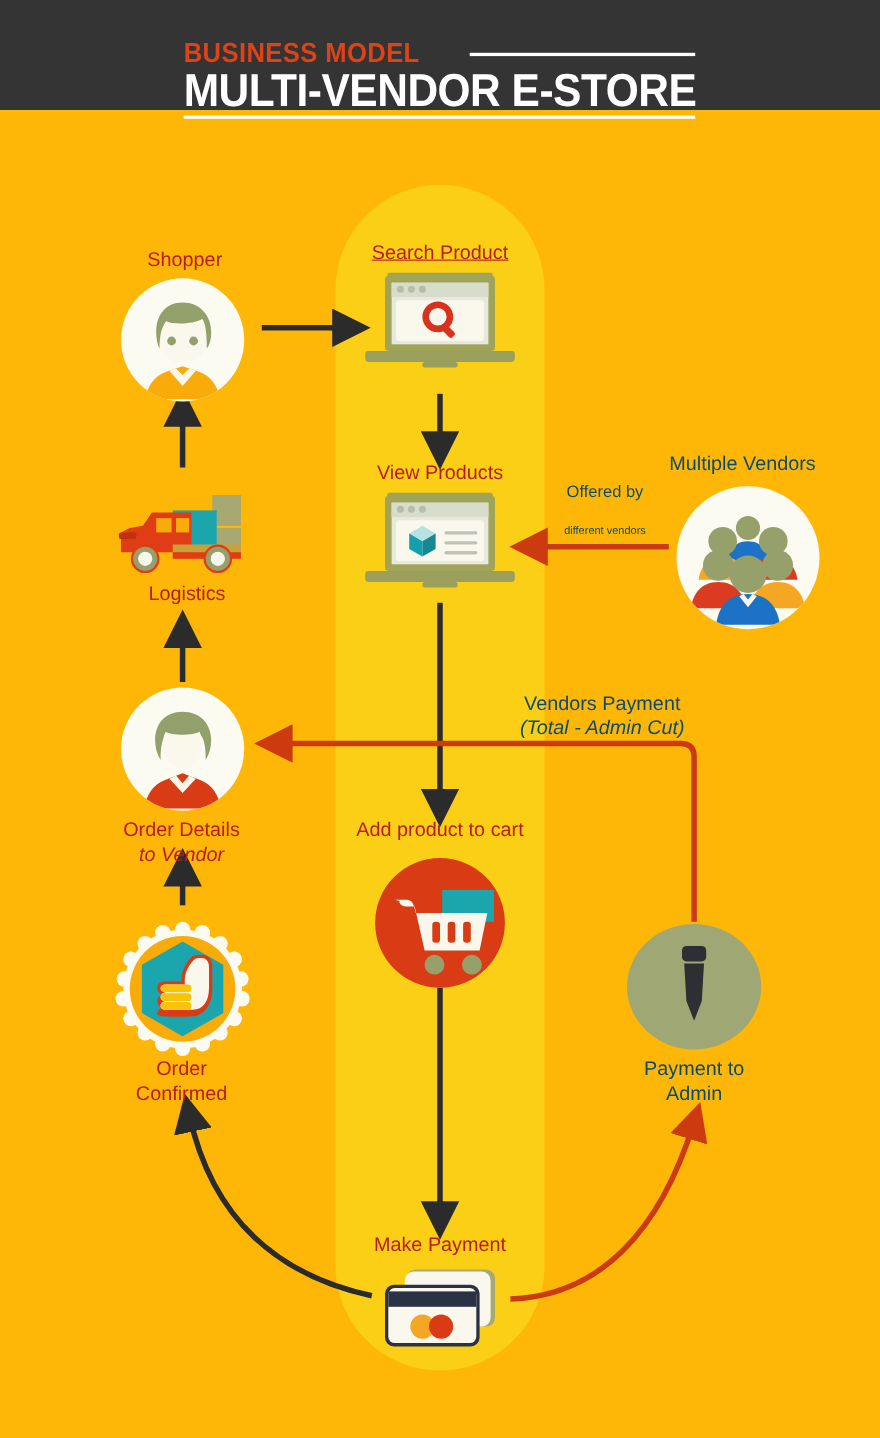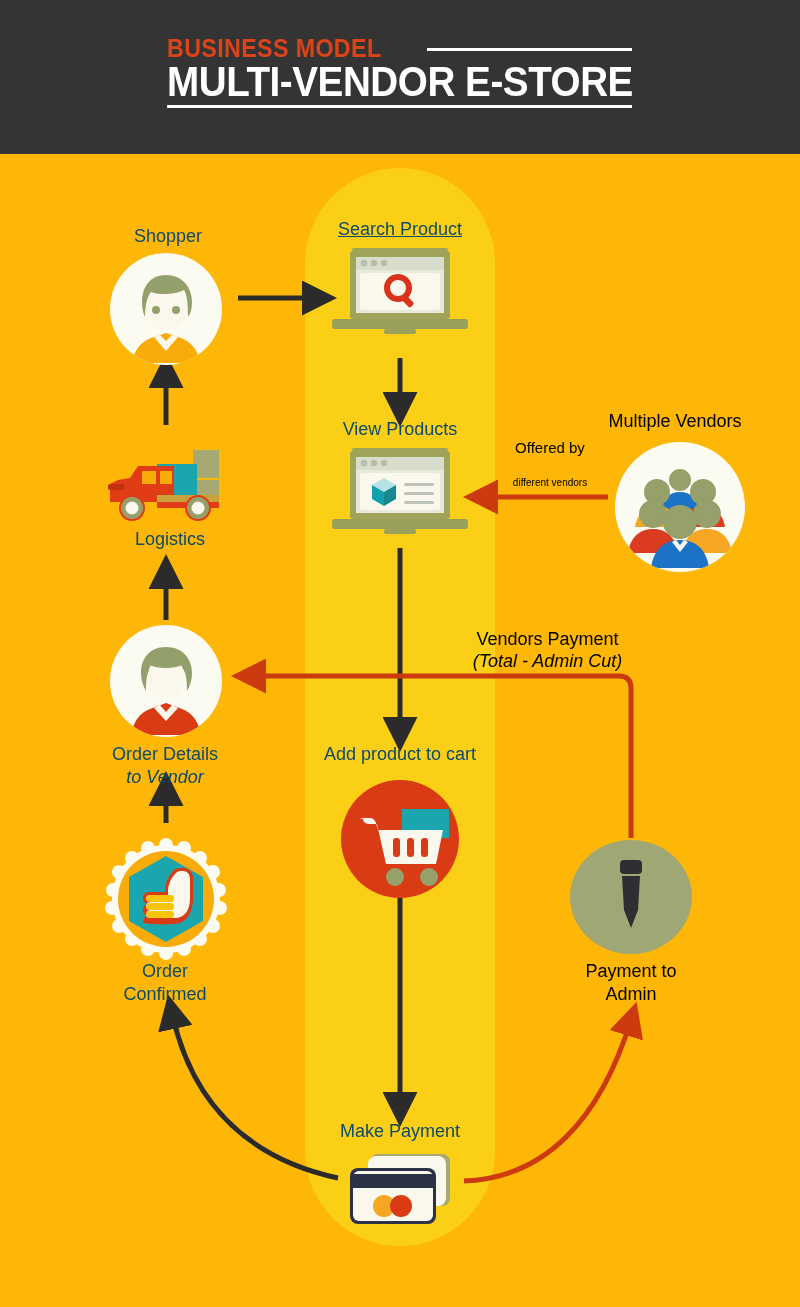--- a/index.html
+++ b/index.html
@@ -5,21 +5,21 @@
   html,body{margin:0;padding:0;}
   body{
     width:800px;height:1307px;
     background:#FEB607;
     font-family:"Liberation Sans", sans-serif;
     overflow:hidden;position:relative;
   }
 
   
   .header{
-    position:absolute;left:0;top:0;width:800px;height:154px;
+    position:absolute;left:0;top:0;width:800px;height:100px;
     background:#343434;
   }
   .hdr-eyebrow{
     position:absolute;left:167px;top:34px;
     font-family:"Liberation Sans", sans-serif;
     font-size:25px;font-weight:700;letter-spacing:.4px;
     color:#DC4318;
     transform:scaleX(.93);transform-origin:left top;
   }
   .hdr-title{
@@ -40,24 +40,24 @@
   .center-band{
     position:absolute;left:305px;top:168px;width:190px;height:1078px;
     background:#FBCF15;
     border-radius:95px;
   }
 
   
   .node{position:absolute;}
   .label{
     position:absolute;text-align:center;
-    color:#0c4a6e;font-size:18px;line-height:22px;
+    color:#b91c1c;font-size:18px;line-height:22px;
     white-space:nowrap;
   }
-  .label.red{color:#000000;}
+  .label.red{color:#0c4a6e;}
 
   
   .circ{
     position:absolute;border-radius:50%;
     background:#FCFBF2;
     display:flex;align-items:flex-end;justify-content:center;
     overflow:hidden;
   }
 
   svg{display:block;overflow:visible;}

